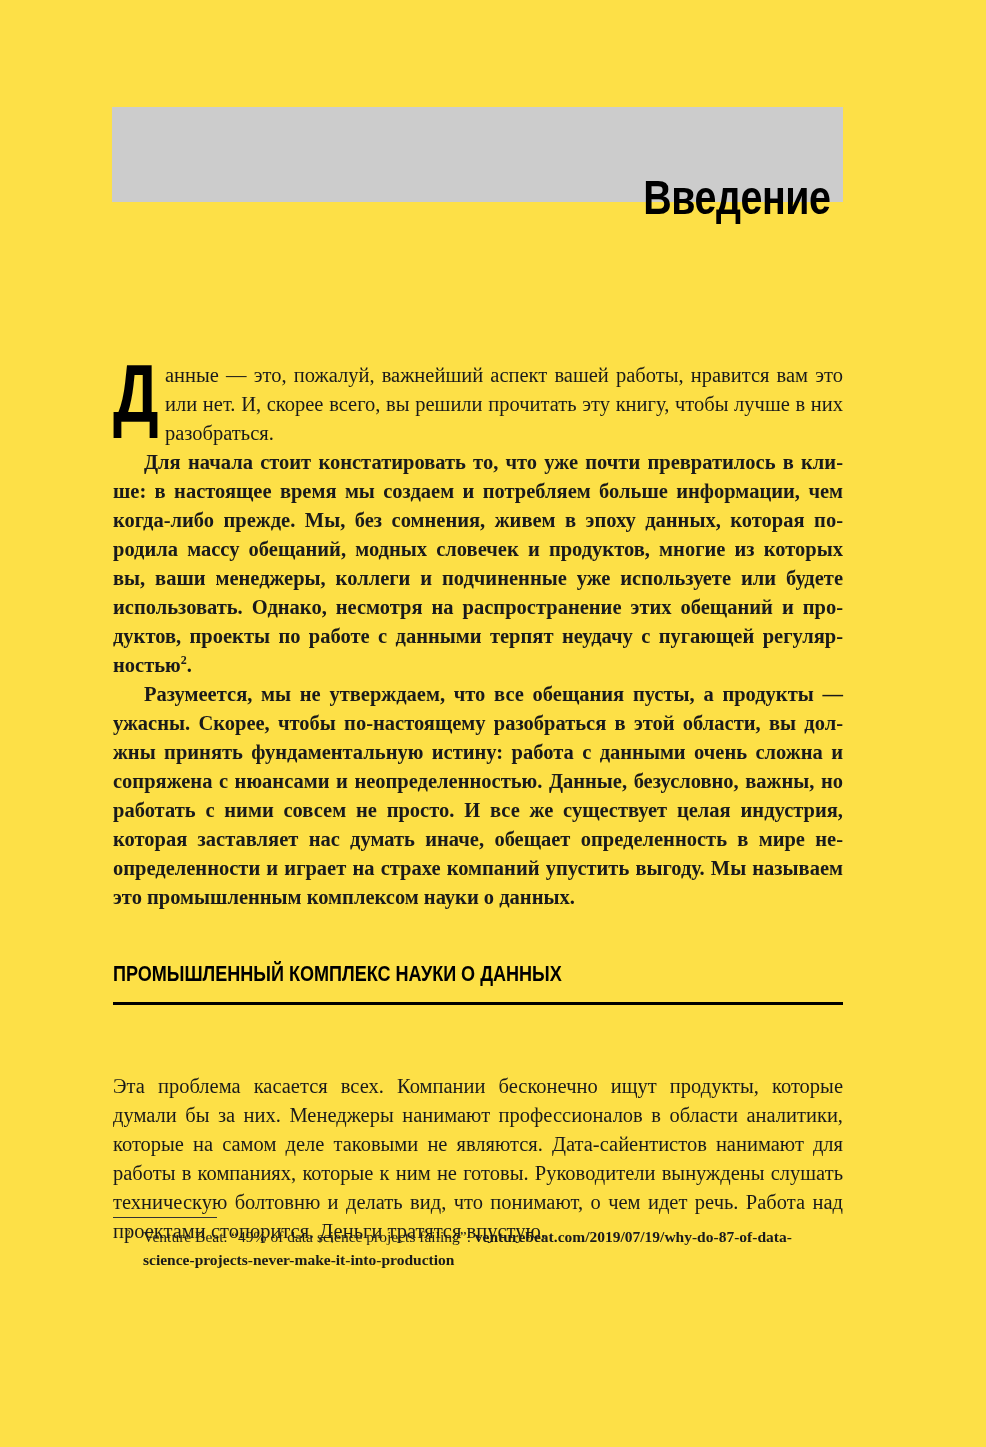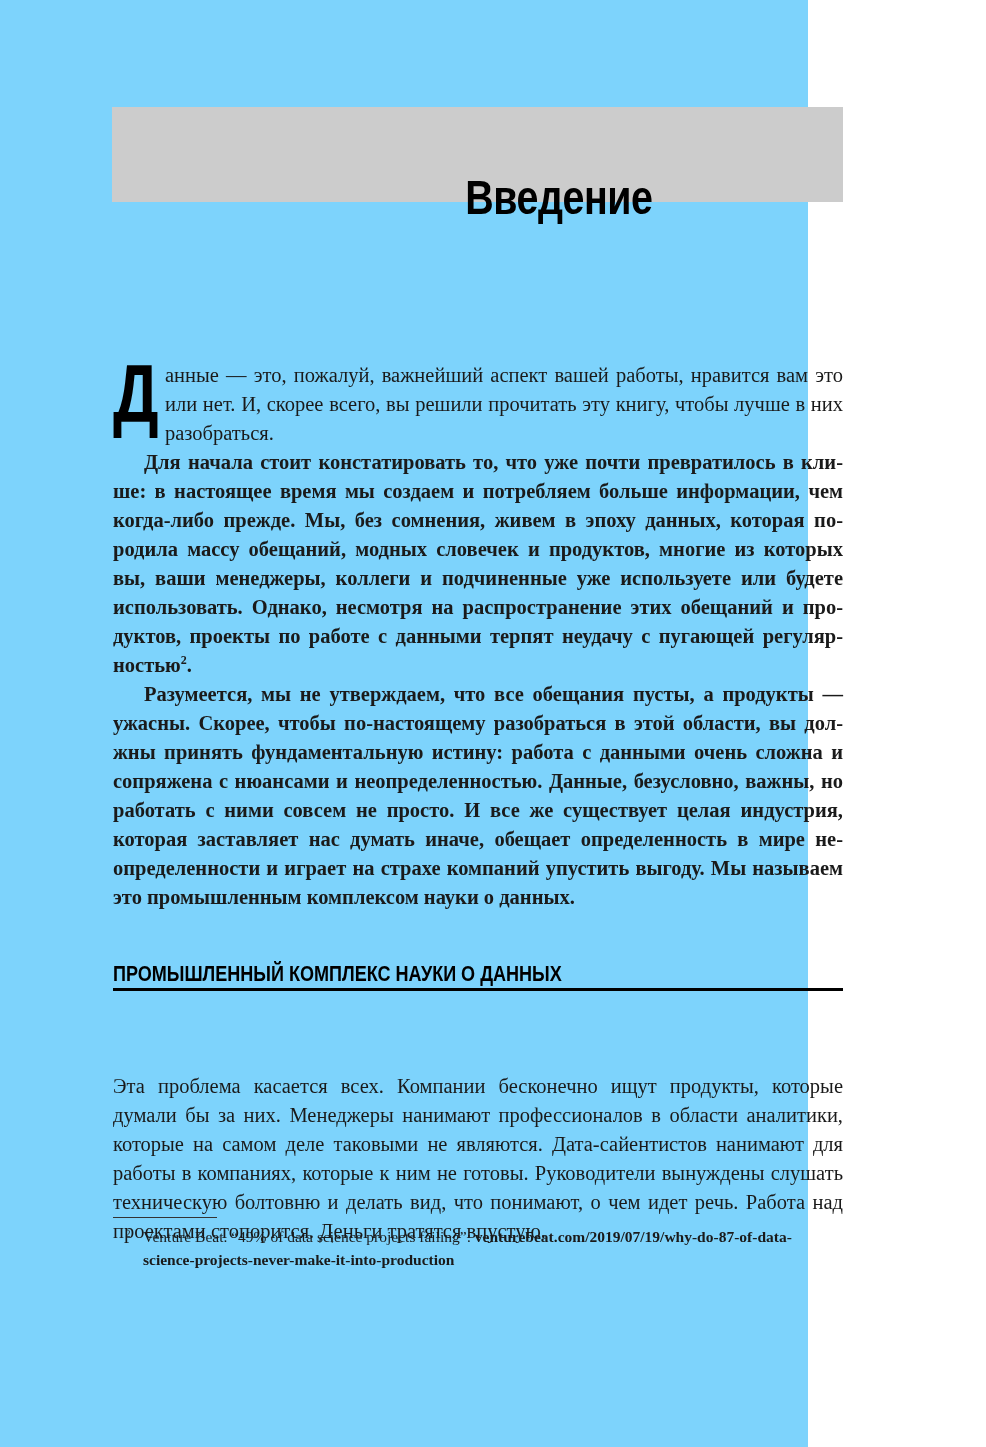--- a/index.html
+++ b/index.html
@@ -1,17 +1,17 @@
 <!DOCTYPE html>
 <html><head>
   <meta charset="utf-8">
   <style>
     html, body { margin: 0; padding: 0; background: #ffffff; }
     body { width: 986px; height: 1447px; position: relative; overflow: hidden; }
-    .page { position: absolute; left: 0; top: 0; width: 808px; height: 1447px; background: #7dd3fc; }
+    .page { position: absolute; left: 0; top: 0; width: 986px; height: 1447px; background: #fde047; }
 
     .chapter-band {
       position: absolute; left: 112px; top: 107px; width: 731px; height: 95px;
       background: #cccccc;
     }
     .chapter-title {
       position: absolute; right: 155px; top: 168px;
       font-family: "Liberation Sans", sans-serif; font-weight: bold;
       font-size: 48px; line-height: 60px; color: #000;
       transform: scaleX(0.82); transform-origin: right center;
@@ -33,21 +33,21 @@
       font-size: 82px; line-height: 58px; height: 60px;
       margin: 4px 8px 0 0; padding: 0; color: #000;
       transform: scaleX(0.78); transform-origin: left top;
       width: 44px;
     }
 
     .section-heading {
       position: absolute; left: 113px; top: 960px; width: 730px;
       font-family: "Liberation Sans", sans-serif; font-weight: bold;
       font-size: 22px; line-height: 28px; color: #000;
-      border-bottom: 3px solid #000; padding-bottom: 0;
+      border-bottom: 3px solid #000; padding-bottom: 14px;
     }
     .section-heading span { display: inline-block; transform: scaleX(0.82); transform-origin: left center; white-space: nowrap; }
 
     .section-body { top: 1072px; }
 
     .footnote-rule {
       position: absolute; left: 113px; top: 1217px; width: 104px; height: 0;
       border-top: 1px solid #333;
     }
     .footnote {

